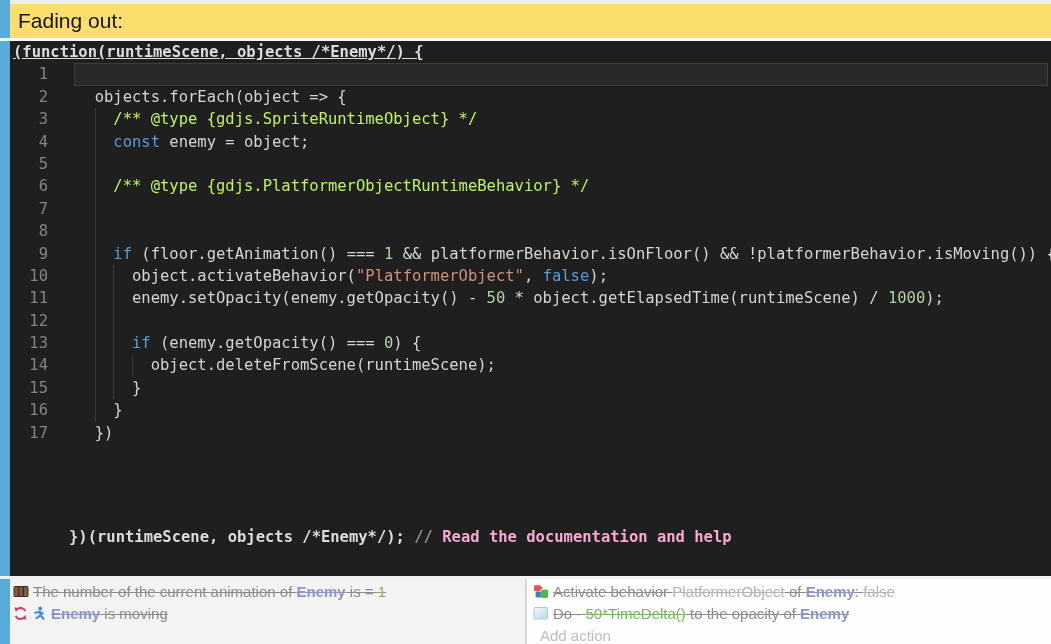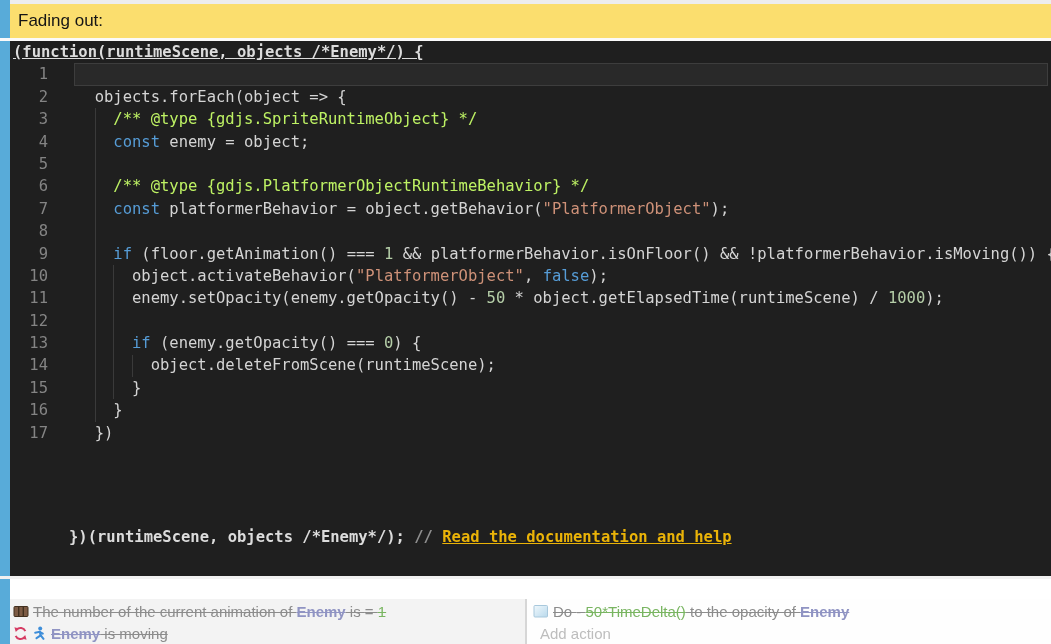--- a/index.html
+++ b/index.html
@@ -4,21 +4,21 @@
 <style>
   * { box-sizing: border-box; }
   body { margin: 0; background: #fff; }
   .page { position: relative; width: 1051px; height: 644px; overflow: hidden;
           background: #fff; font-family: "Liberation Sans", sans-serif; }
 
   .strip { position: absolute; left: 0; top: 0; width: 10px; height: 644px; background: #58abd9; }
   .top-gap { position: absolute; left: 10px; top: 0; right: 0; height: 4px; background: #ededed; }
 
   .banner { position: absolute; left: 10px; top: 4px; right: 0; height: 34px; background: #fbde6e;
-            display: flex; align-items: center; padding-left: 8px; font-size: 17px; color: #151515; cursor: text; }
+            display: flex; align-items: center; padding-left: 8px; font-size: 21px; color: #151515; cursor: text; }
 
   .sep1 { position: absolute; left: 0; top: 38px; right: 0; height: 3px; background: #fafafa; }
   .sep2 { position: absolute; left: 0; top: 576px; right: 0; height: 3px; background: #f1f1f1; }
 
   .editor { position: absolute; left: 10px; top: 41px; right: 0; height: 535px; background: #1f1f1f;
             font-family: "DejaVu Sans Mono", monospace; font-size: 15.5px; line-height: 22.4px; cursor: text; }
   .code-header { height: 22.4px; padding-left: 3px; color: #dcdcdc; font-weight: bold; white-space: pre; text-decoration: underline; }
   .code-row { display: flex; height: 22.4px; white-space: pre; position: relative; z-index: 2; }
   .gutter { width: 38px; text-align: right; color: #848484; flex: none; }
   .code-text { padding-left: 28px; }
@@ -28,23 +28,23 @@
   .tk-n { color: #b5cea8; }
   .tk-c { color: #bef264; }
   .current-line { position: absolute; left: 64px; right: 3px; top: 22.4px; height: 22.4px;
                   background: #292929; border: 1px solid #3d3d3d; z-index: 1; }
   .guide { position: absolute; width: 1px; background: #3a3a3a; z-index: 1; }
   .guide1 { left: 84.7px; top: 67.2px; height: 313.6px; }
   .guide2 { left: 103.3px; top: 224px; height: 134.4px; }
   .guide3 { left: 122px; top: 313.6px; height: 22.4px; }
   .code-footer { position: absolute; left: 3px; bottom: 5px; color: #dcdcdc; font-weight: bold; white-space: pre; z-index: 2; }
   .cmt-prefix { color: #8f8f8f; }
-  .doc-link { color: #eab308; text-decoration: underline; cursor: pointer; }
+  .doc-link { color: #f9a8d4; cursor: pointer; }
 
-  .events { position: absolute; left: 10px; top: 579px; right: 0; bottom: 0; display: flex; margin-top: 20px; }
+  .events { position: absolute; left: 10px; top: 579px; right: 0; bottom: 0; display: flex; }
   .conditions { width: 517px; flex: none; background: #f3f3f3; border-right: 2px solid #d6d6d6; padding: 1px 0 0 3px; }
   .actions { flex: 1; background: #fefefe; padding: 1px 0 0 6px; }
   .ev-row { display: flex; align-items: center; height: 22px; gap: 4px; font-size: 15px; cursor: pointer; white-space: pre; }
   .icon { flex: none; display: inline-flex; align-items: center; }
   .seg.st { text-decoration: line-through; }
   .seg-g { color: #8c8c8c; }
   .seg-o { color: #9094c3; font-weight: bold; }
   .seg-p { color: #b3b3b3; }
   .seg-v { color: #79b561; }
   .add-action { color: #bdbdbd; font-size: 15px; height: 22px; display: flex; align-items: center;
@@ -70,21 +70,21 @@
     <div class="guide guide1"></div>
     <div class="guide guide2"></div>
     <div class="guide guide3"></div>
     <div id="code-lines">
         <div class="code-row"><div class="gutter">1</div><div class="code-text"></div></div>
         <div class="code-row"><div class="gutter">2</div><div class="code-text"><span class="tk-d">  objects.forEach(object =&gt; {</span></div></div>
         <div class="code-row"><div class="gutter">3</div><div class="code-text"><span class="tk-c">    /** @type {gdjs.SpriteRuntimeObject} */</span></div></div>
         <div class="code-row"><div class="gutter">4</div><div class="code-text"><span class="tk-d">    </span><span class="tk-k">const</span><span class="tk-d"> enemy = object;</span></div></div>
         <div class="code-row"><div class="gutter">5</div><div class="code-text"></div></div>
         <div class="code-row"><div class="gutter">6</div><div class="code-text"><span class="tk-c">    /** @type {gdjs.PlatformerObjectRuntimeBehavior} */</span></div></div>
-        <div class="code-row"><div class="gutter">7</div><div class="code-text"><span class="tk-d">    </span><span class="tk-k">const</span><span class="tk-d"> platformerBehavior = object.getBehavior(</span><span class="tk-s">"PlatformerObject"</span><span class="tk-d">);</span></div></div>
+        <div class="code-row"><div class="gutter">7</div></div>
         <div class="code-row"><div class="gutter">8</div><div class="code-text"></div></div>
         <div class="code-row"><div class="gutter">9</div><div class="code-text"><span class="tk-d">    </span><span class="tk-k">if</span><span class="tk-d"> (floor.getAnimation() === </span><span class="tk-n">1</span><span class="tk-d"> &amp;&amp; platformerBehavior.isOnFloor() &amp;&amp; !platformerBehavior.isMoving()) {</span></div></div>
         <div class="code-row"><div class="gutter">10</div><div class="code-text"><span class="tk-d">      object.activateBehavior(</span><span class="tk-s">"PlatformerObject"</span><span class="tk-d">, </span><span class="tk-k">false</span><span class="tk-d">);</span></div></div>
         <div class="code-row"><div class="gutter">11</div><div class="code-text"><span class="tk-d">      enemy.setOpacity(enemy.getOpacity() - </span><span class="tk-n">50</span><span class="tk-d"> * object.getElapsedTime(runtimeScene) / </span><span class="tk-n">1000</span><span class="tk-d">);</span></div></div>
         <div class="code-row"><div class="gutter">12</div><div class="code-text"></div></div>
         <div class="code-row"><div class="gutter">13</div><div class="code-text"><span class="tk-d">      </span><span class="tk-k">if</span><span class="tk-d"> (enemy.getOpacity() === </span><span class="tk-n">0</span><span class="tk-d">) {</span></div></div>
         <div class="code-row"><div class="gutter">14</div><div class="code-text"><span class="tk-d">        object.deleteFromScene(runtimeScene);</span></div></div>
         <div class="code-row"><div class="gutter">15</div><div class="code-text"><span class="tk-d">      }</span></div></div>
         <div class="code-row"><div class="gutter">16</div><div class="code-text"><span class="tk-d">    }</span></div></div>
         <div class="code-row"><div class="gutter">17</div><div class="code-text"><span class="tk-d">  })</span></div></div>
@@ -116,20 +116,27 @@
                 <path d="M3.2 6.8 L7.6 5.8 L10.8 7.6"></path>
                 <path d="M7.8 5.8 L8.7 9.4"></path>
                 <path d="M8.7 9.4 L4.5 12.2"></path>
                 <path d="M8.7 9.4 L11.5 12.8"></path>
               </g>
             </svg></span><span><span class="seg seg-o st">Enemy</span><span class="seg seg-g st"> is moving</span></span></div>
       </div>
     <div class="actions">
       <div id="actions-list">
           <div class="ev-row"><span class="icon"><svg width="16" height="15" viewBox="0 0 16 15">
+                <rect x="1" y="1.2" width="6.6" height="6" rx="1.3" fill="#e2574c"></rect>
+                <circle cx="8" cy="4" r="1.5" fill="#e2574c"></circle>
+                <rect x="2.6" y="7.6" width="6" height="6" rx="1.3" fill="#3b7fd4"></rect>
+                <rect x="8.2" y="5.6" width="7" height="8.4" rx="1.6" fill="#52b84d"></rect>
+                <circle cx="8.4" cy="9.6" r="1.5" fill="#52b84d"></circle>
+              </svg></span><span><span class="seg seg-g st">Activate behavior </span><span class="seg seg-p st">PlatformerObject</span><span class="seg seg-g st"> of </span><span class="seg seg-o st">Enemy</span><span class="seg seg-g st">: </span><span class="seg seg-p st">false</span></span></div>
+          <div class="ev-row"><span class="icon"><svg width="16" height="15" viewBox="0 0 16 15">
                 <defs>
                   <linearGradient id="opgrad" x1="0" y1="0" x2="1" y2="1">
                     <stop offset="0" stop-color="#f0f8fc"></stop>
                     <stop offset="1" stop-color="#b9d9ec"></stop>
                   </linearGradient>
                 </defs>
                 <rect x="1" y="1.5" width="13.5" height="11.5" rx="1" fill="url(#opgrad)" stroke="#a8c8dc"></rect>
               </svg></span><span><span class="seg seg-g st">Do </span><span class="seg seg-g st">- </span><span class="seg seg-v st">50*TimeDelta()</span><span class="seg seg-g st"> to the opacity of </span><span class="seg seg-o st">Enemy</span></span></div>
         </div>
       <div class="add-action">Add action</div>

